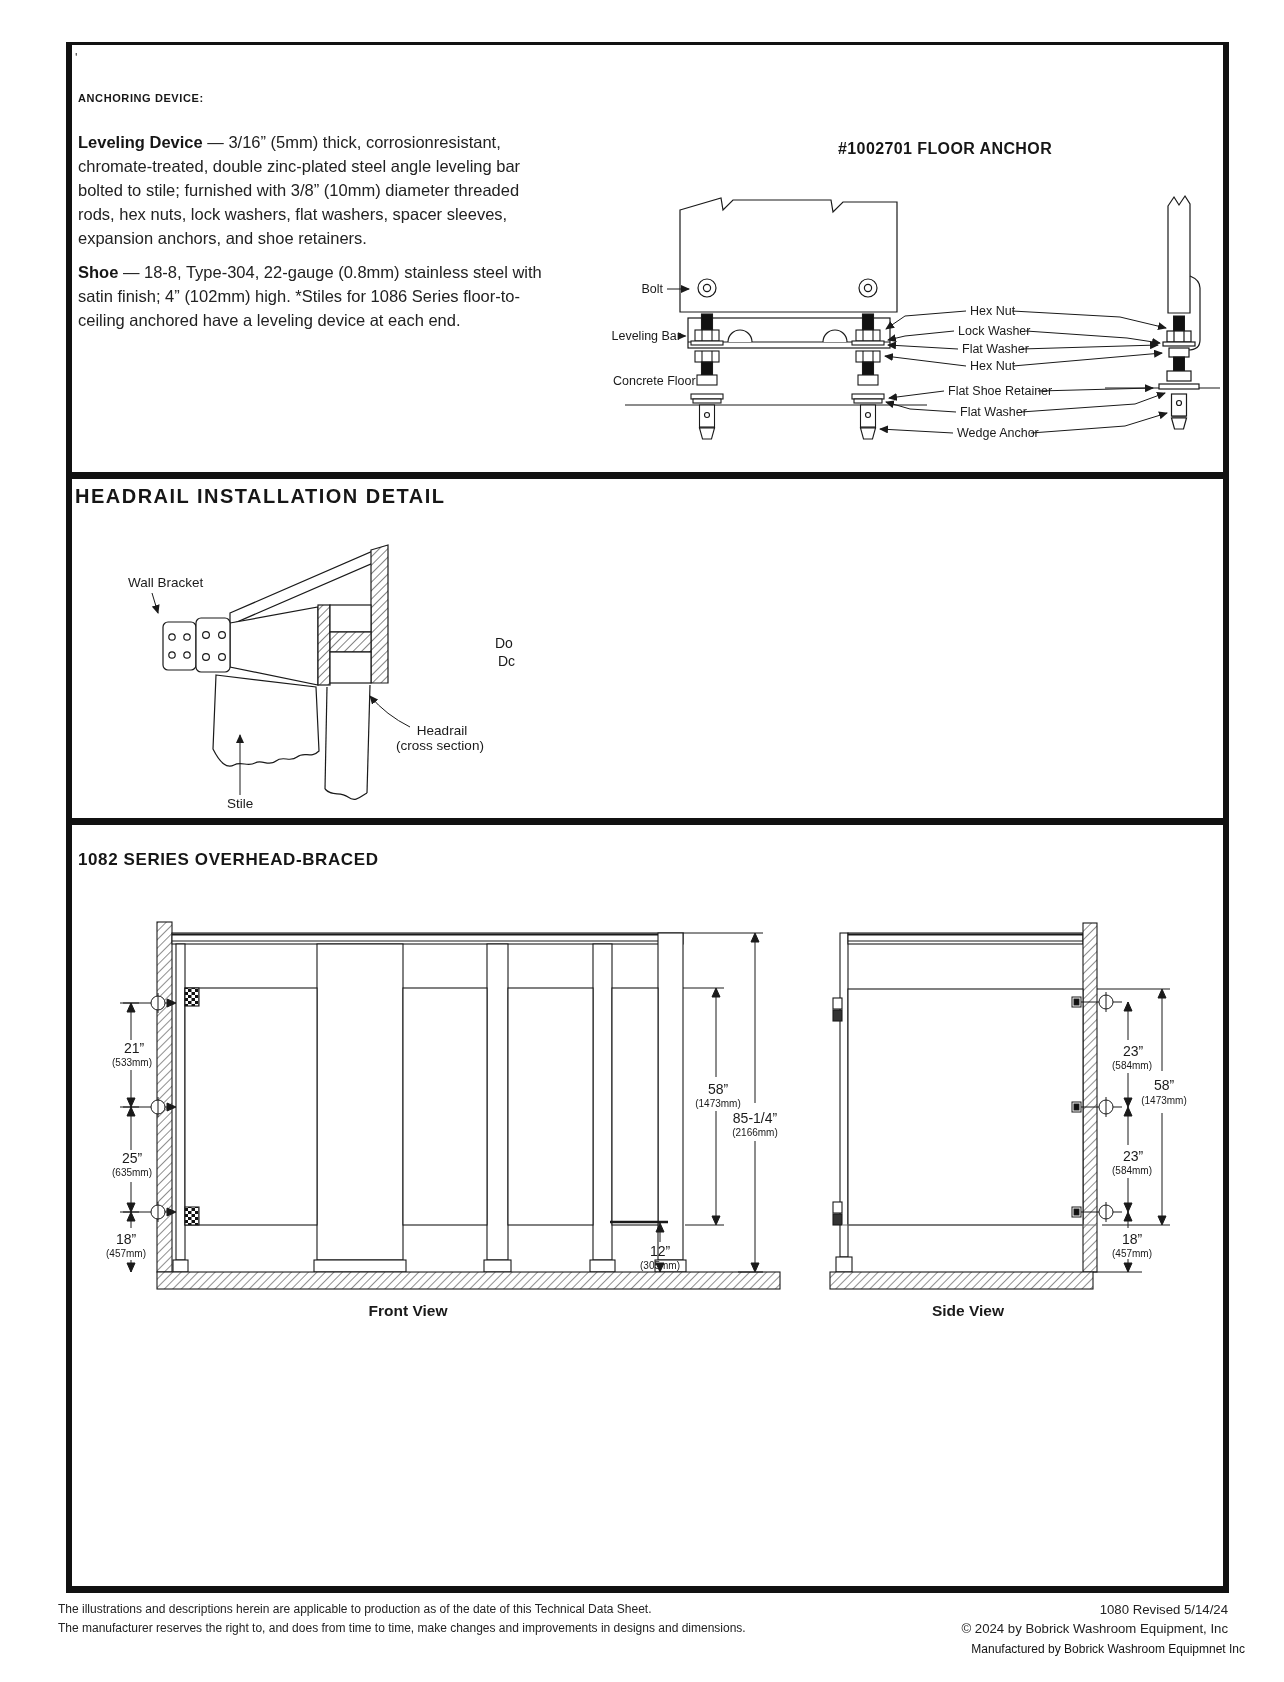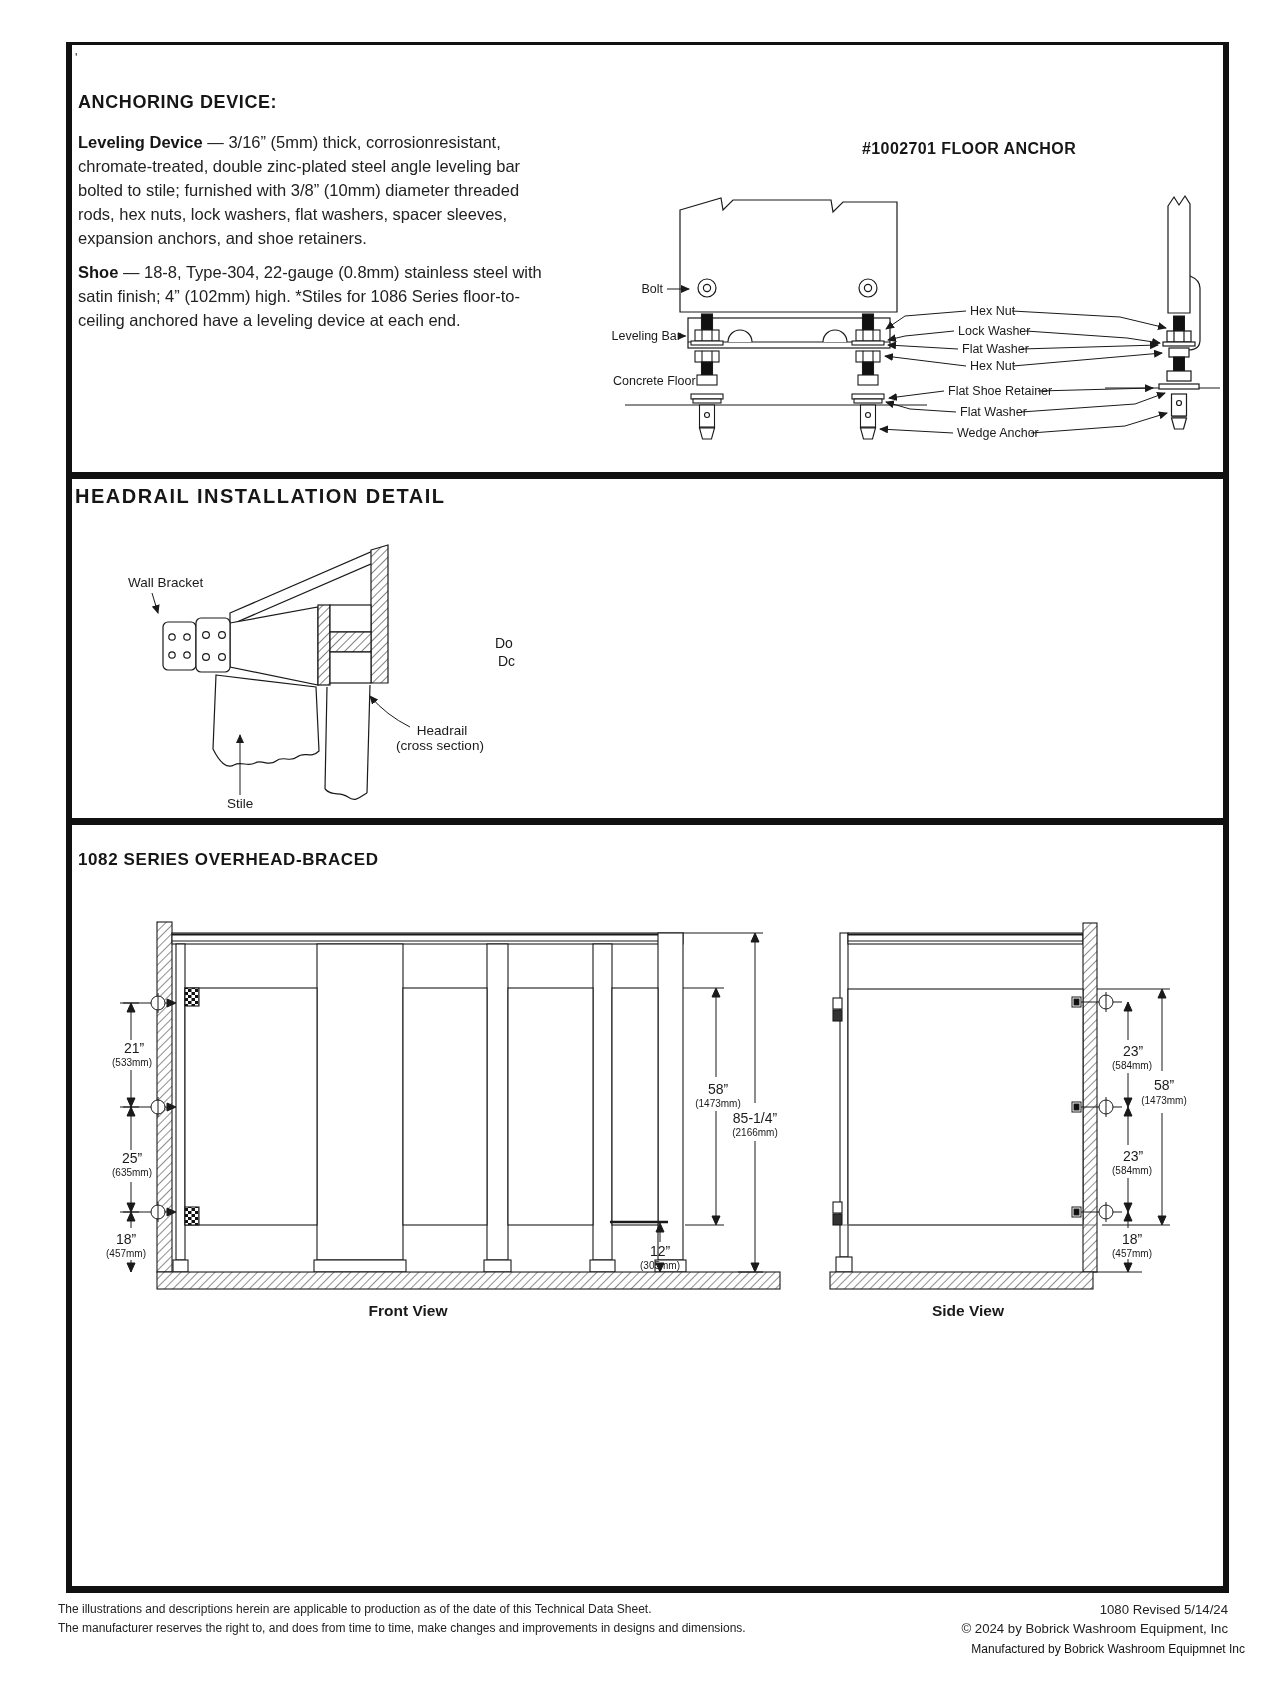--- a/index.html
+++ b/index.html
@@ -1,20 +1,20 @@
 <!DOCTYPE html>
 <html><head>
 <meta charset="utf-8">
 <style>
   html,body{margin:0;padding:0;background:#fff;}
   body{width:1284px;height:1682px;position:relative;font-family:"Liberation Sans",sans-serif;color:#1a1a1a;}
   .abs{position:absolute;}
   .bar{position:absolute;background:#111;}
   h1,h2,p{margin:0;padding:0;}
-  .sec-head{font-weight:bold;font-size:18px;letter-spacing:0.6px;color:#161616;}
+  .sec-head{font-weight:bold;font-size:11px;letter-spacing:0.6px;color:#161616;}
   .body-text{font-size:16.5px;line-height:24px;color:#222;width:482px;}
   .body-text b{color:#161616;}
   .diagram-title{font-weight:bold;font-size:16px;letter-spacing:0.4px;color:#161616;}
   .footer-text{font-size:12px;color:#222;line-height:19px;}
   .footer-right{font-size:13.2px;color:#222;text-align:right;line-height:19px;}
   .manufactured{font-size:12px;color:#111;text-align:right;}
   svg{font-family:"Liberation Sans",sans-serif;}
   svg text{fill:#1a1a1a;}
   .lbl{font-size:12.5px;}
   .dim{font-size:14px;}
@@ -37,21 +37,21 @@
 <h2 class="abs sec-head" style="left:78px;top:92px;">ANCHORING DEVICE:</h2>
 
 <p class="abs body-text" style="left:78px;top:130px;">
   <b>Leveling Device</b><span> — 3/16” (5mm) thick, corrosionresistant, chromate-treated, double zinc-plated steel angle leveling bar bolted to stile; furnished with 3/8” (10mm) diameter threaded rods, hex nuts, lock washers, flat washers, spacer sleeves, expansion anchors, and shoe retainers.</span>
 </p>
 
 <p class="abs body-text" style="left:78px;top:260px;">
   <b>Shoe</b><span> — 18-8, Type-304, 22-gauge (0.8mm) stainless steel with satin finish; 4” (102mm) high. *Stiles for 1086 Series floor-to-ceiling anchored have a leveling device at each end.</span>
 </p>
 
-<div class="abs diagram-title" style="left:838px;top:140px;margin-left:24px;">#1002701 FLOOR ANCHOR</div>
+<div class="abs diagram-title" style="left:838px;top:140px;">#1002701 FLOOR ANCHOR</div>
 
 <svg class="abs" style="left:575px;top:168px;" width="645" height="292" viewBox="0 0 645 292">
   <defs>
     <marker id="arrA" markerWidth="9" markerHeight="8" refX="8" refY="4" orient="auto">
         <path d="M0,0 L9,4 L0,8 Z" fill="#1a1a1a"></path>
       </marker>
   </defs>
   <g stroke="#1a1a1a" stroke-width="1.2" fill="none">
 
     <path d="M105,42 L146,30 L148,42 L158,32 L256,32 L258,44 L268,34 L322,34 L322,144 L105,144 Z" fill="#fff"></path>

